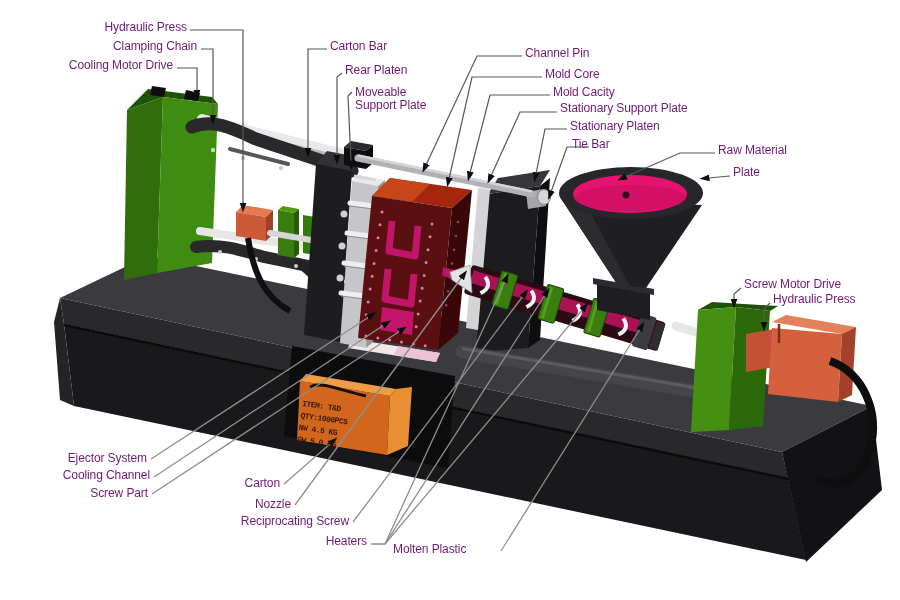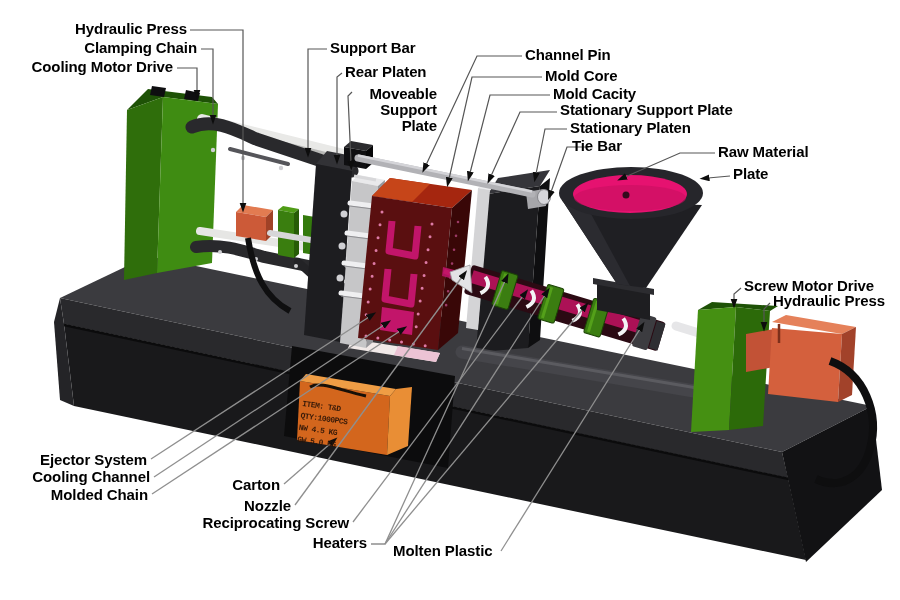--- a/index.html
+++ b/index.html
@@ -1,22 +1,22 @@
 <!DOCTYPE html>
 <html><head>
 <meta charset="utf-8">
 <style>
   html,body{margin:0;padding:0;background:#fff;}
   .stage{position:relative;width:900px;height:600px;background:#ffffff;overflow:hidden;
          font-family:"Liberation Sans",sans-serif;}
   .stage svg{position:absolute;left:0;top:0;}
-  .lbl{position:absolute;font-size:15px;line-height:1.06;color:#000000;white-space:nowrap;
-       letter-spacing:-0.1px;font-weight:bold;}
+  .lbl{position:absolute;font-size:12px;line-height:1.06;color:#701a75;white-space:nowrap;
+       letter-spacing:-0.1px;}
   .lbl.ra{text-align:right;}
-  .lbl.wrap{white-space:normal;text-align:right;}
+  .lbl.wrap{white-space:normal;}
   .carton-text{position:absolute;left:303px;top:398px;width:96px;
        transform:rotate(8deg);transform-origin:left top;
        font-family:"Liberation Mono",monospace;font-weight:bold;font-size:8px;line-height:12px;
        color:#2b1407;opacity:.9;letter-spacing:-0.5px;}
 </style>
 </head>
 <body>
 
 <div class="stage">
 
@@ -230,36 +230,36 @@
     <path d="M385,544 L545,295" stroke="#8f8f8f" stroke-width="1.3" marker-end="url(#ah)"></path>
     <path d="M385,544 L583,309" stroke="#8f8f8f" stroke-width="1.3" marker-end="url(#ah)"></path>
     <path d="M501,551 L640,329" stroke="#8f8f8f" stroke-width="1.3" marker-end="url(#ah)"></path>
   </g>
 </svg>
 
 <div>
   <div class="lbl ra" style="right:713px;top:21px">Hydraulic Press</div>
   <div class="lbl ra" style="right:703px;top:40px">Clamping Chain</div>
   <div class="lbl ra" style="right:727px;top:59px">Cooling Motor Drive</div>
-  <div class="lbl" style="left:330px;top:40px">Support Bar</div>
+  <div class="lbl" style="left:330px;top:40px">Carton Bar</div>
   <div class="lbl" style="left:345px;top:64px">Rear Platen</div>
   <div class="lbl wrap" style="left:355px;top:86px;width:82px">Moveable Support Plate</div>
   <div class="lbl" style="left:525px;top:47px">Channel Pin</div>
   <div class="lbl" style="left:545px;top:68px">Mold Core</div>
   <div class="lbl" style="left:553px;top:86px">Mold Cacity</div>
   <div class="lbl" style="left:560px;top:102px">Stationary Support Plate</div>
   <div class="lbl" style="left:570px;top:120px">Stationary Platen</div>
   <div class="lbl" style="left:572px;top:138px">Tie Bar</div>
   <div class="lbl" style="left:718px;top:144px">Raw Material</div>
   <div class="lbl" style="left:733px;top:166px">Plate</div>
   <div class="lbl" style="left:744px;top:278px">Screw Motor Drive</div>
   <div class="lbl" style="left:773px;top:293px">Hydraulic Press</div>
   <div class="lbl ra" style="right:753px;top:452px">Ejector System</div>
   <div class="lbl ra" style="right:750px;top:469px">Cooling Channel</div>
-  <div class="lbl ra" style="right:752px;top:487px">Molded Chain</div>
+  <div class="lbl ra" style="right:752px;top:487px">Screw Part</div>
   <div class="lbl ra" style="right:620px;top:477px">Carton</div>
   <div class="lbl ra" style="right:609px;top:498px">Nozzle</div>
   <div class="lbl ra" style="right:551px;top:515px">Reciprocating Screw</div>
   <div class="lbl ra" style="right:533px;top:535px">Heaters</div>
   <div class="lbl" style="left:393px;top:543px">Molten Plastic</div>
 </div>
 
 <div class="carton-text">
   <div>ITEM: T&amp;D</div>
   <div>QTY:1000PCS</div>

